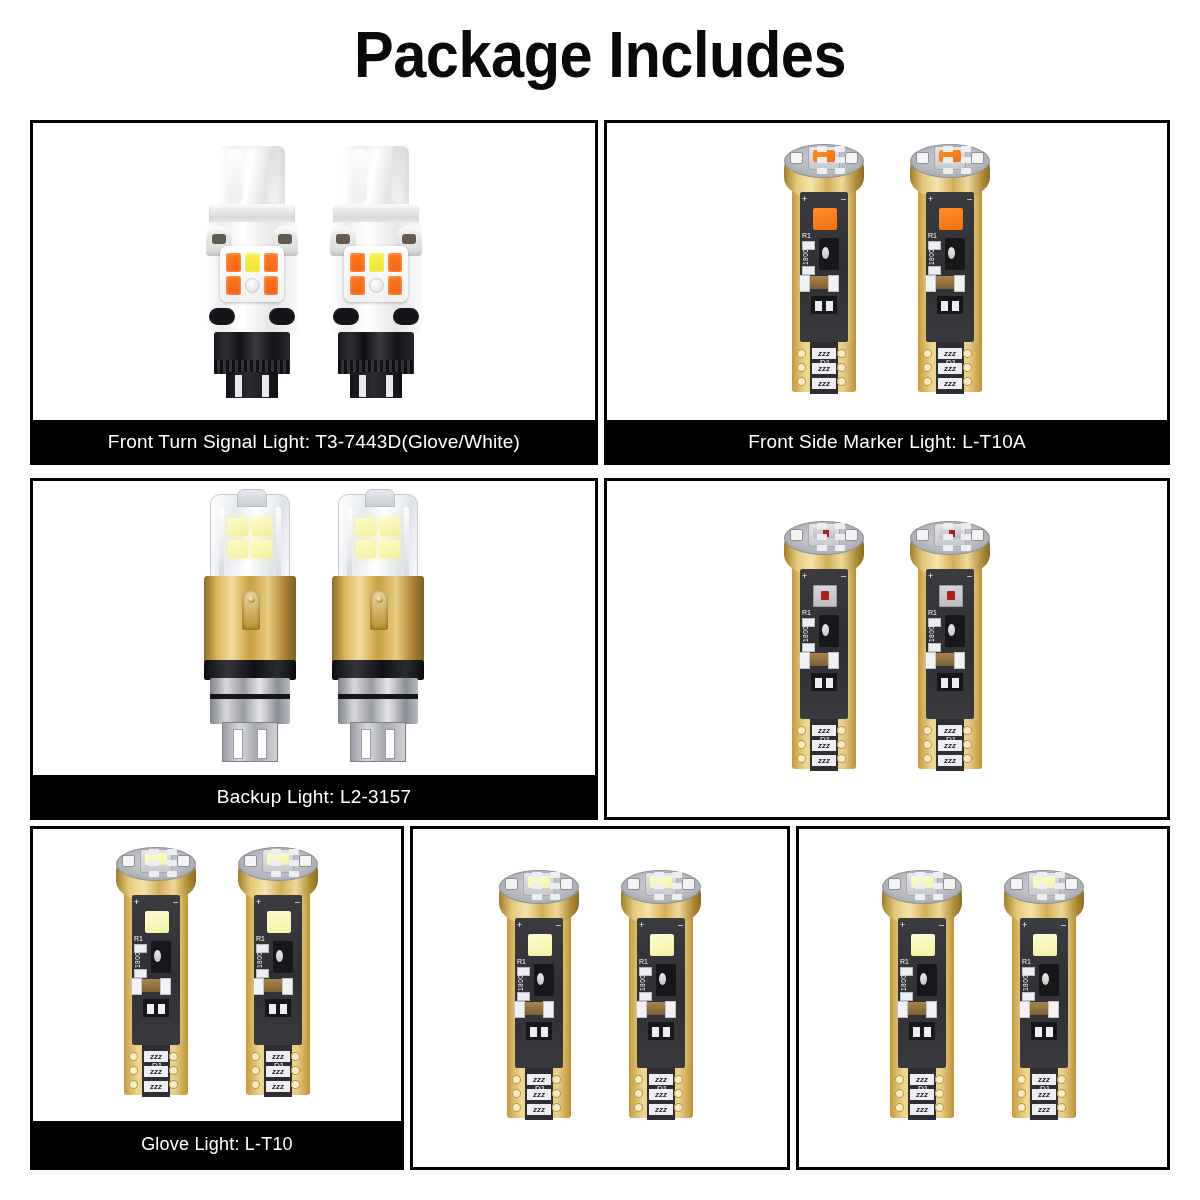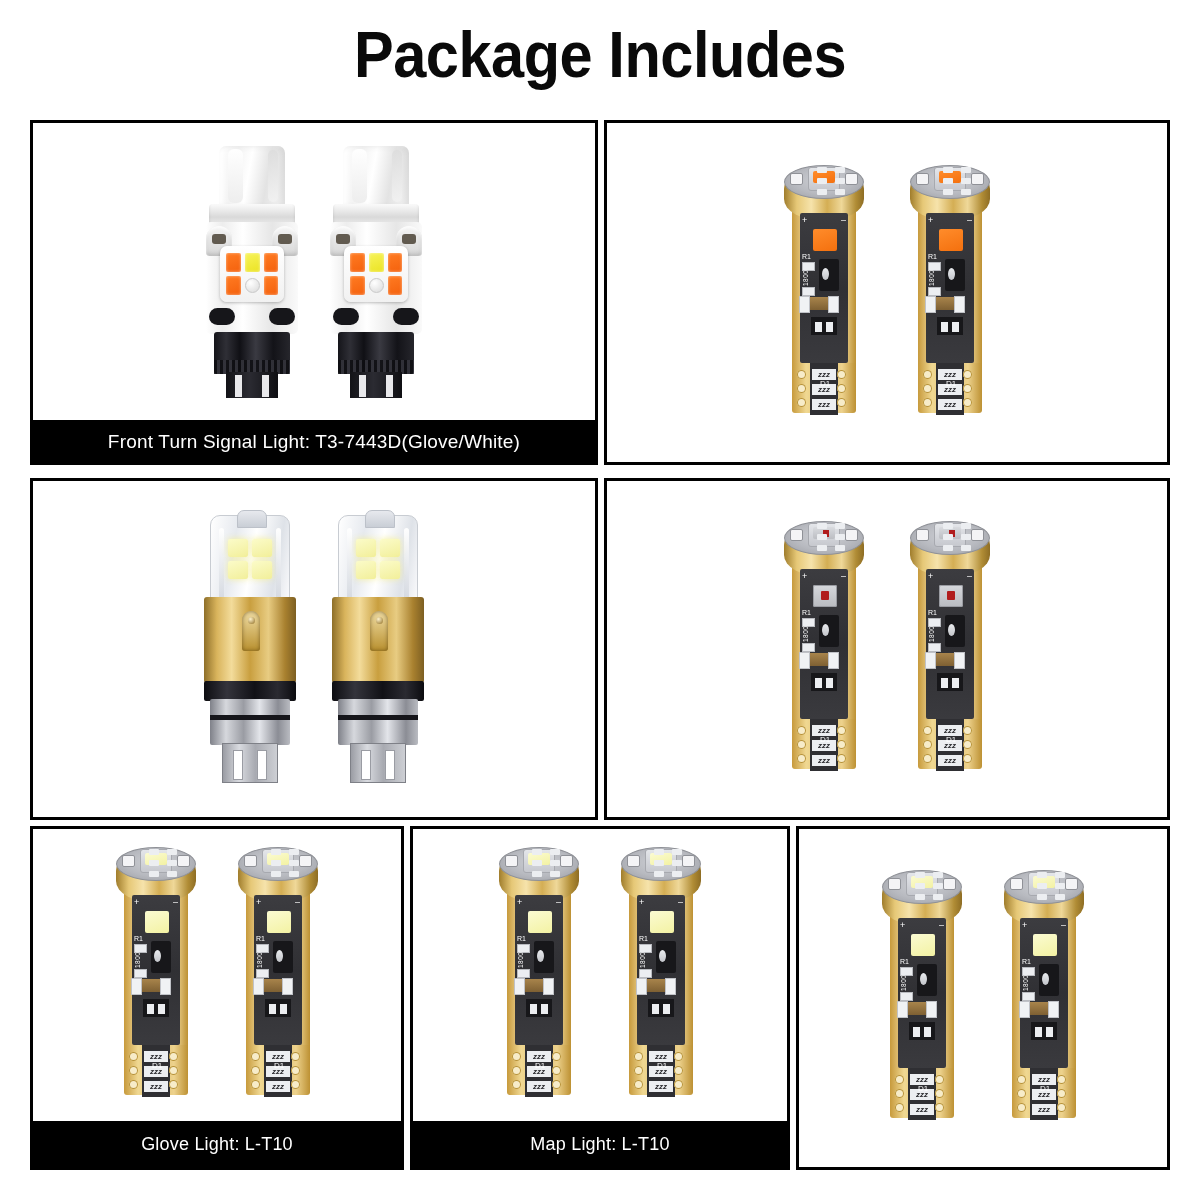--- a/index.html
+++ b/index.html
@@ -440,20 +440,21 @@
             <div class="hole"></div>
             <div class="hole"></div>
           </div>
           <div class="holesR">
             <div class="hole"></div>
             <div class="hole"></div>
             <div class="hole"></div>
           </div>
         </div>
       </div>
+    <div class="caption cap-tall">Front Side Marker Light: L-T10A</div>
   </div>
 
   <div class="panel" style="left:30px; top:478px; width:568px; height:342px;">
     <div class="stage" style="gap:24px">
       <div class="bulbB">
         <div class="lens">
           <div class="lensrib" style="left:8px"></div>
           <div class="lensrib" style="right:8px"></div>
         </div>
         <div class="chipgrid">
@@ -477,20 +478,21 @@
             <i></i>
           <i></i>
             <i></i>
         </div>
         <div class="gold"></div>
         <div class="ring"></div>
         <div class="sbase"></div>
         <div class="swedge"></div>
       </div>
     </div>
+    <div class="caption cap-tall">Backup Light: L2-3157</div>
   </div>
 
   <div class="panel" style="left:604px; top:478px; width:566px; height:342px;">
     <div class="stage t10row" style="gap:34px">
         <div class="bulbC">
           <div class="cap"></div>
           <div class="captop"></div>
           <div class="capslotL"></div>
           <div class="capslotR"></div>
           <div class="capled">
@@ -783,21 +785,20 @@
             <div class="hole"></div>
             <div class="hole"></div>
           </div>
           <div class="holesR">
             <div class="hole"></div>
             <div class="hole"></div>
             <div class="hole"></div>
           </div>
         </div>
       </div>
-    <div class="caption cap-short">Map Light: L-T10</div>
   </div>
 
   <div class="panel" style="left:796px; top:826px; width:374px; height:344px;">
     <div class="stage t10row" style="gap:30px">
         <div class="bulbC">
           <div class="cap"></div>
           <div class="captop"></div>
           <div class="capslotL"></div>
           <div class="capslotR"></div>
           <div class="capled">

